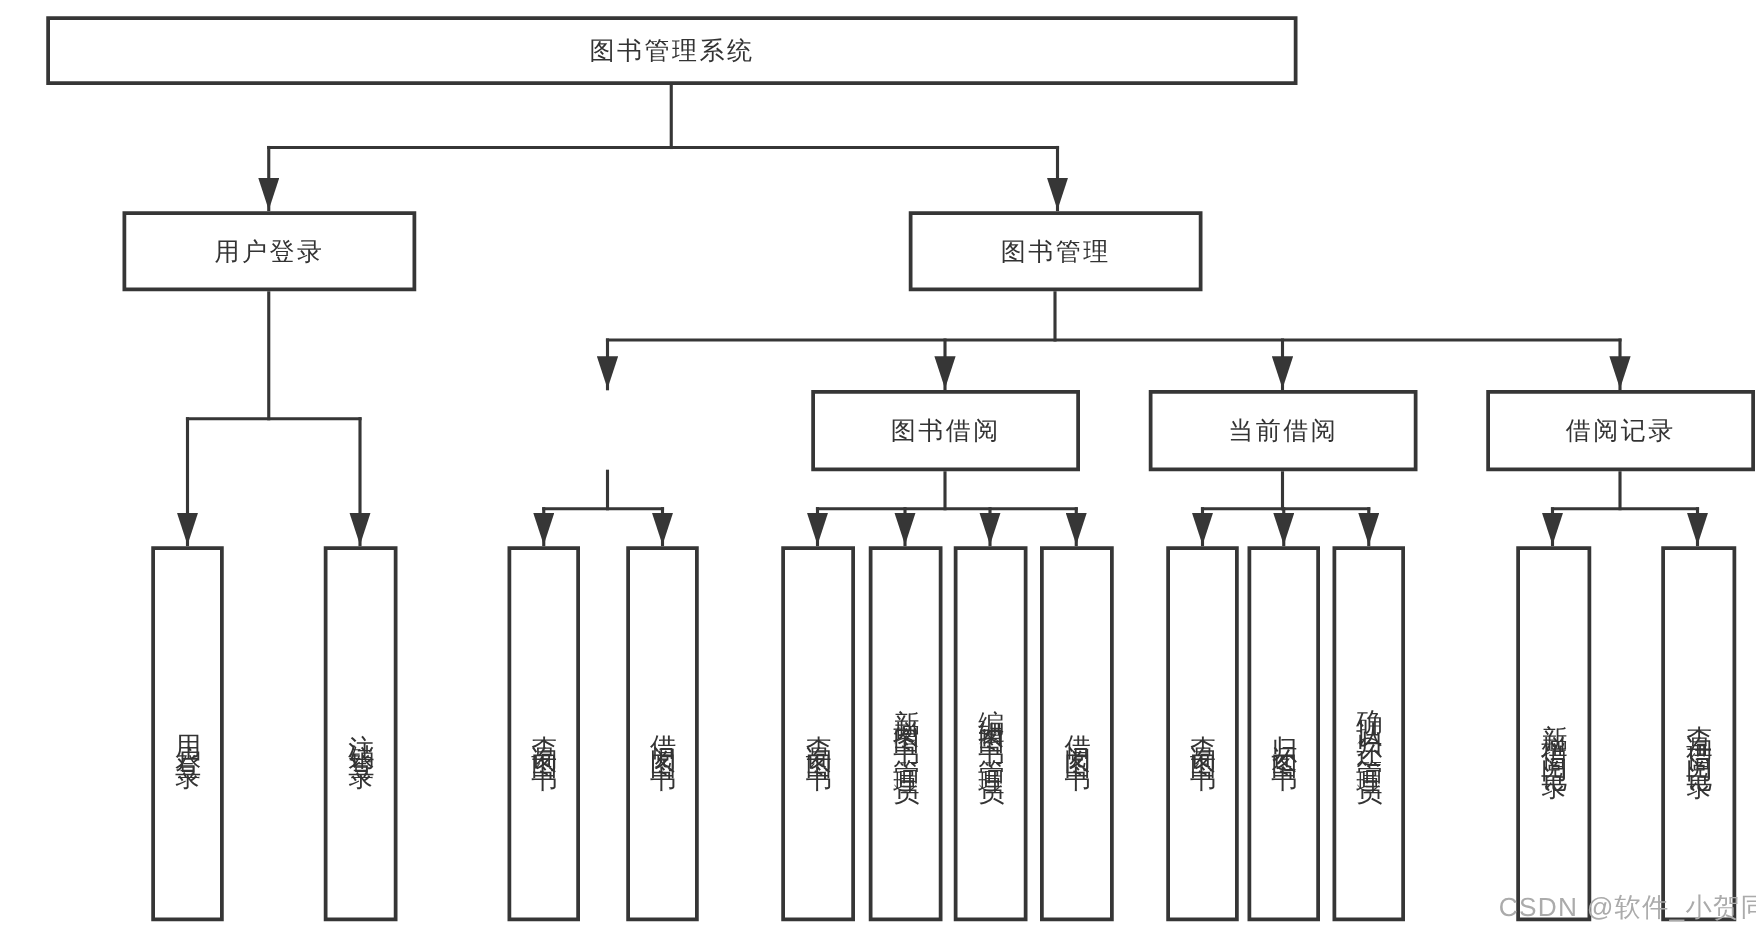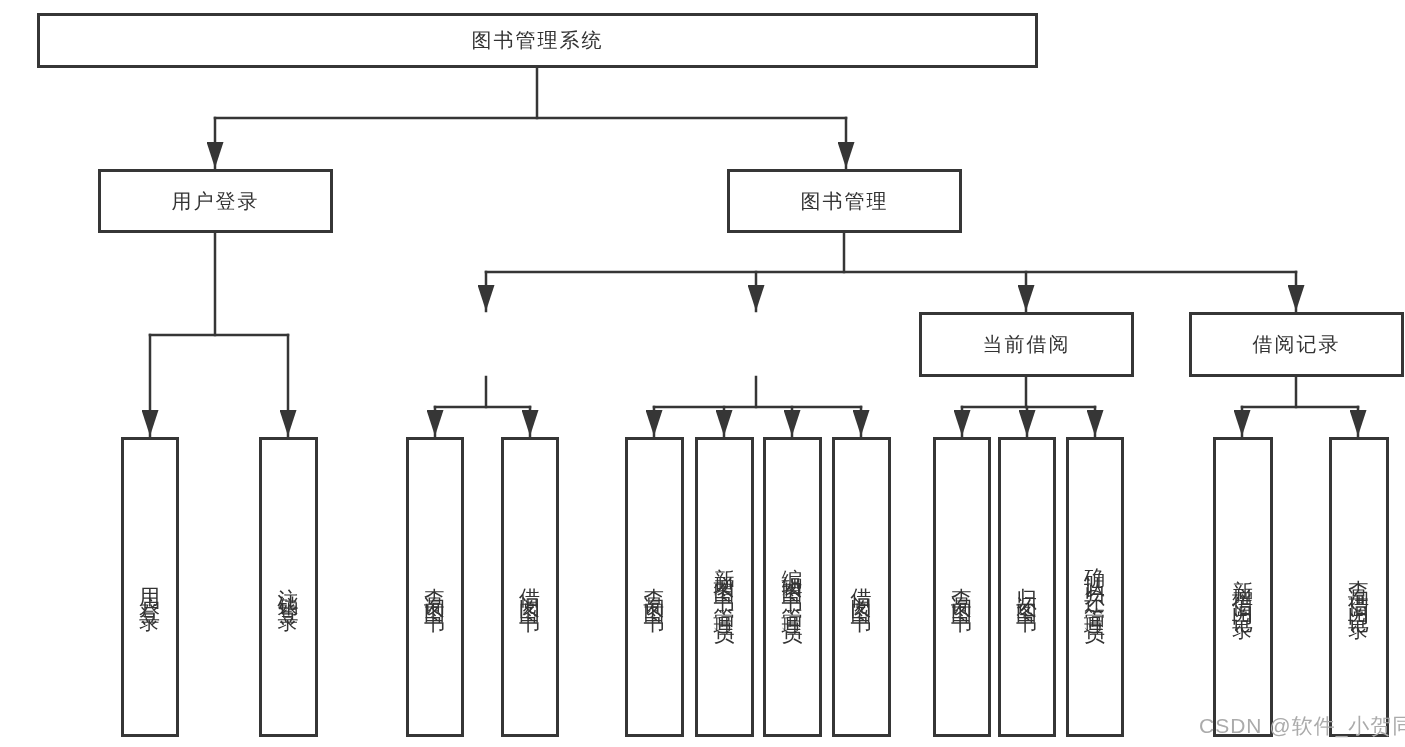--- a/index.html
+++ b/index.html
@@ -83,20 +83,23 @@
     <span>图书管理系统</span>
   </div>
 
   <div class="box h" style="left:82px; top:169px; width:235px; height:64px;">
     <span>用户登录</span>
   </div>
   <div class="box h" style="left:711px; top:169px; width:235px; height:64px;text-align:right;">
     <span>图书管理</span>
   </div>
 
+  <div class="box h" style="left:633px; top:312px; width:215px; height:65px;">
+    <span>图书借阅</span>
+  </div>
   <div class="box h" style="left:903px; top:312px; width:215px; height:65px;">
     <span>当前借阅</span>
   </div>
   <div class="box h" style="left:1173px; top:312px; width:215px; height:65px;">
     <span>借阅记录</span>
   </div>
 
   <div class="box v" style="left:105px; top:437px; width:58px; height:300px;">
     <span>用户登录</span>
   </div>

